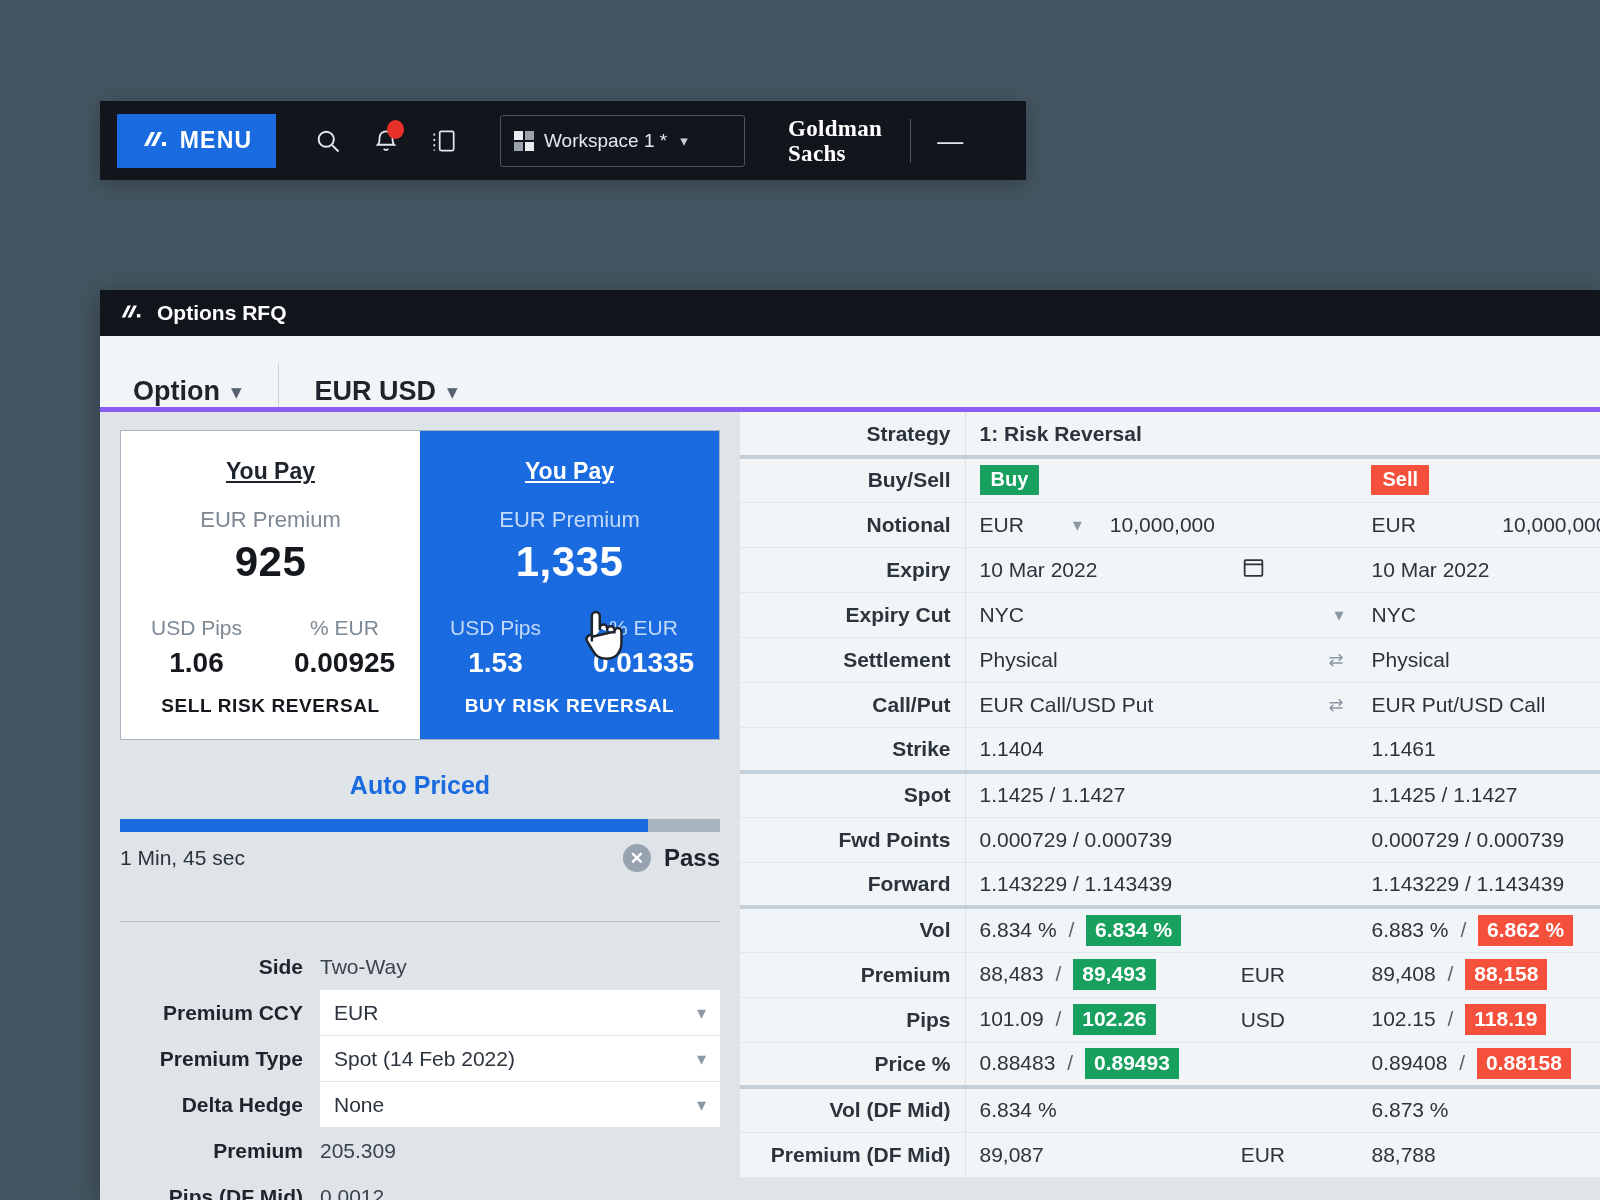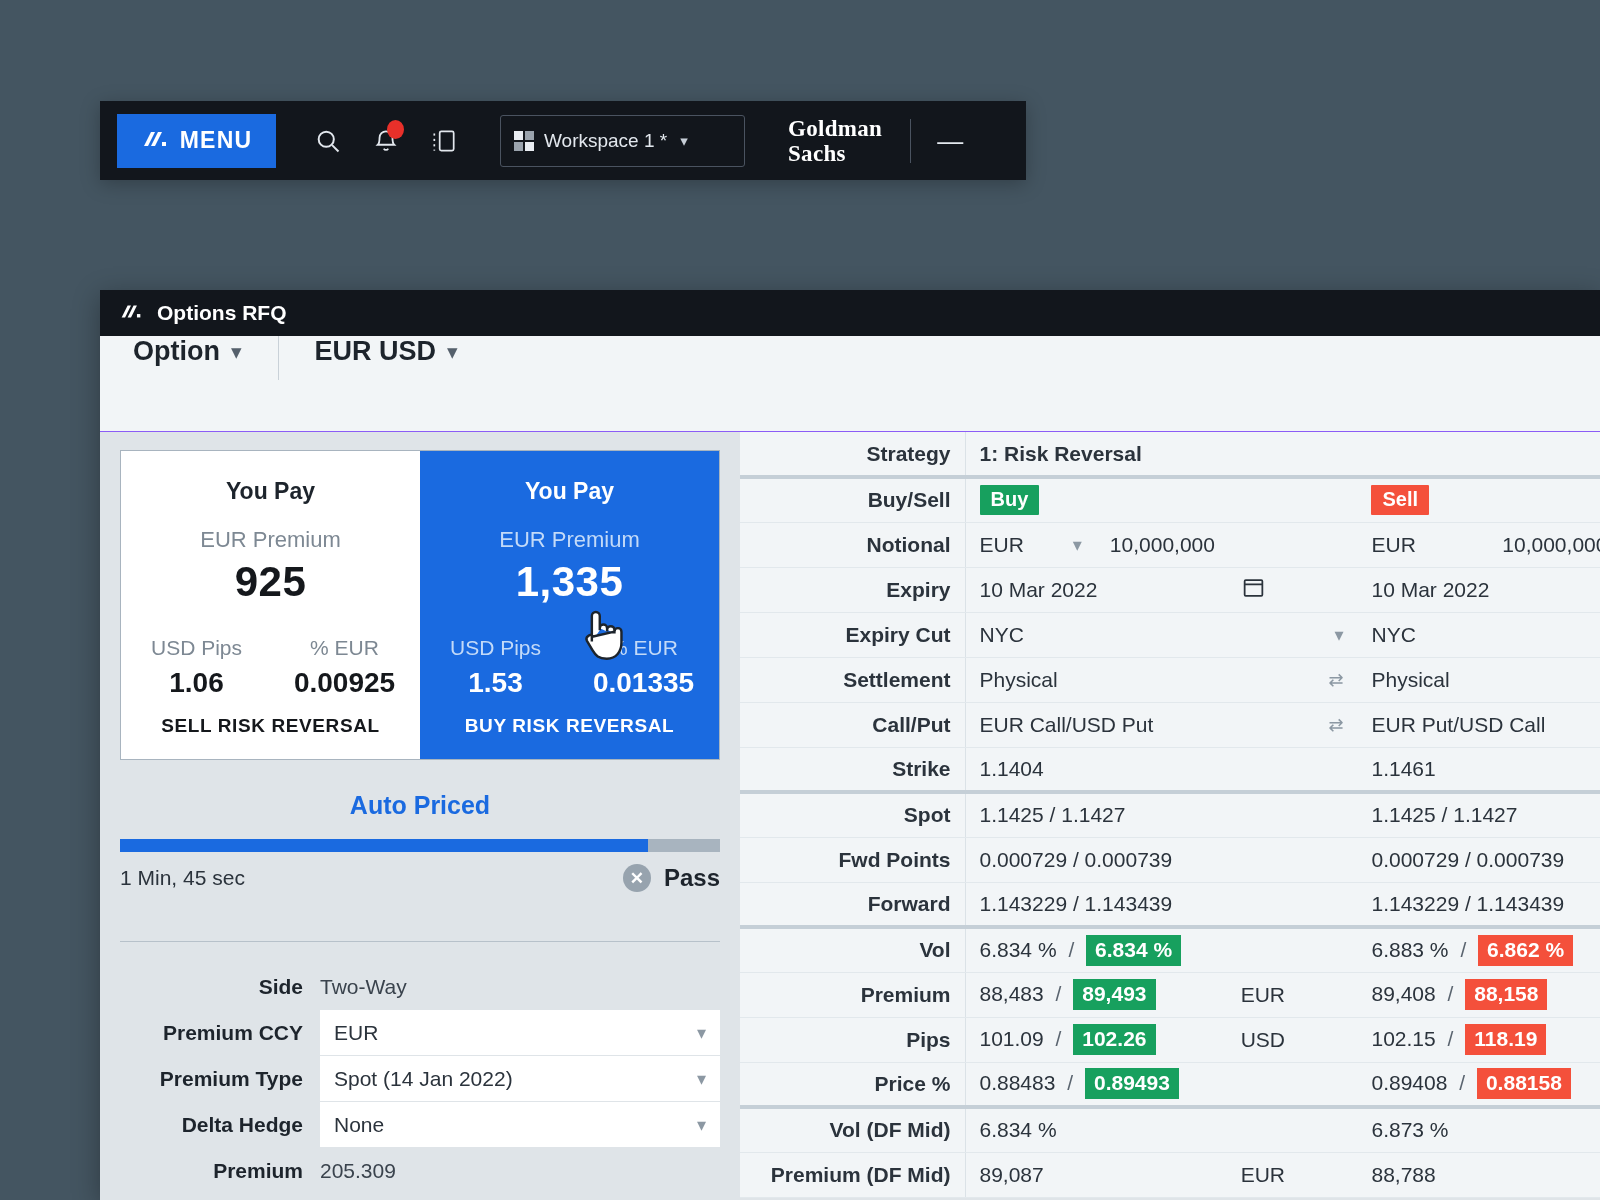--- a/index.html
+++ b/index.html
@@ -83,23 +83,23 @@
     overflow: hidden;
   }
   .rfq-title {
     height: 46px; background: #12161c;
     display: flex; align-items: center; gap: 14px;
     padding-left: 19px;
   }
   .rfq-title-text { color:#fff; font-size: 21px; font-weight: bold; }
 
   .rfq-toolbar {
-    height: 96px; background: #f2f5f7;
-    border-bottom: 1px solid #8b5cf6;
-    display: flex; align-items: flex-start;
+    height: 76px; background: #f2f5f7;
+    border-bottom: 5px solid #8b5cf6;
+    display: flex; align-items: flex-end;
     padding-left: 33px;
   }
   .tb-item {
     display:flex; align-items:center; gap:11px;
     font-size: 27px; color:#1d242c; font-weight: bold;
     cursor: pointer;
   }
   .tb-item .chev { font-weight: normal; font-size: 21px; color:#55606c; }
   .tb-sep { width:1px; height:44px; background:#c9d1d8; margin: 0 36px; }
 
@@ -112,21 +112,21 @@
     padding: 18px 20px 0 20px;
     position: relative;
   }
   .price-cards {
     display:flex; height: 310px;
     border: 1px solid #a8b4bf;
   }
   .pcard { flex:1; display:flex; flex-direction:column; align-items:center; padding-top: 27px; }
   .pcard.sell { background:#fff; }
   .pcard.buy  { background:#1a6ae0; cursor: pointer; position: relative;}
-  .pc-title { font-size: 23px; font-weight: bold; color:#1d242c; }
+  .pc-title { font-size: 23px; font-weight: bold; color:#1d242c;text-decoration:underline; }
   .pcard.buy .pc-title { color:#fff; }
   .pc-sub { font-size: 22px; color:#7d8893; margin-top: 22px; }
   .pcard.buy .pc-sub { color:#c3daf8; }
   .pc-big { font-size: 42px; font-weight: bold; color:#15181c; margin-top: 5px; letter-spacing:.5px;}
   .pcard.buy .pc-big { color:#fff; }
   .pc-row { display:flex; gap: 0; margin-top: 30px; width: 100%; justify-content:center;}
   .pc-col { width: 148px; text-align:center; }
   .pc-col-lbl { font-size: 21px; color:#7d8893; }
   .pcard.buy .pc-col-lbl { color:#c3daf8; }
   .pc-col-val { font-size: 28px; font-weight: bold; color:#15181c; margin-top: 7px;}
@@ -383,21 +383,21 @@
             <span class="flabel">Premium CCY</span>
             <span class="fselect">
               <span>EUR</span>
               <span class="chev">▾</span>
             </span>
           </div>
 
           <div class="frow">
             <span class="flabel">Premium Type</span>
             <span class="fselect">
-              <span>Spot (14 Jan 2022)</span>
+              <span>Spot (14 Feb 2022)</span>
               <span class="chev">▾</span>
             </span>
           </div>
 
           <div class="frow">
             <span class="flabel">Delta Hedge</span>
             <span class="fselect">
               <span>None</span>
               <span class="chev">▾</span>
             </span>

